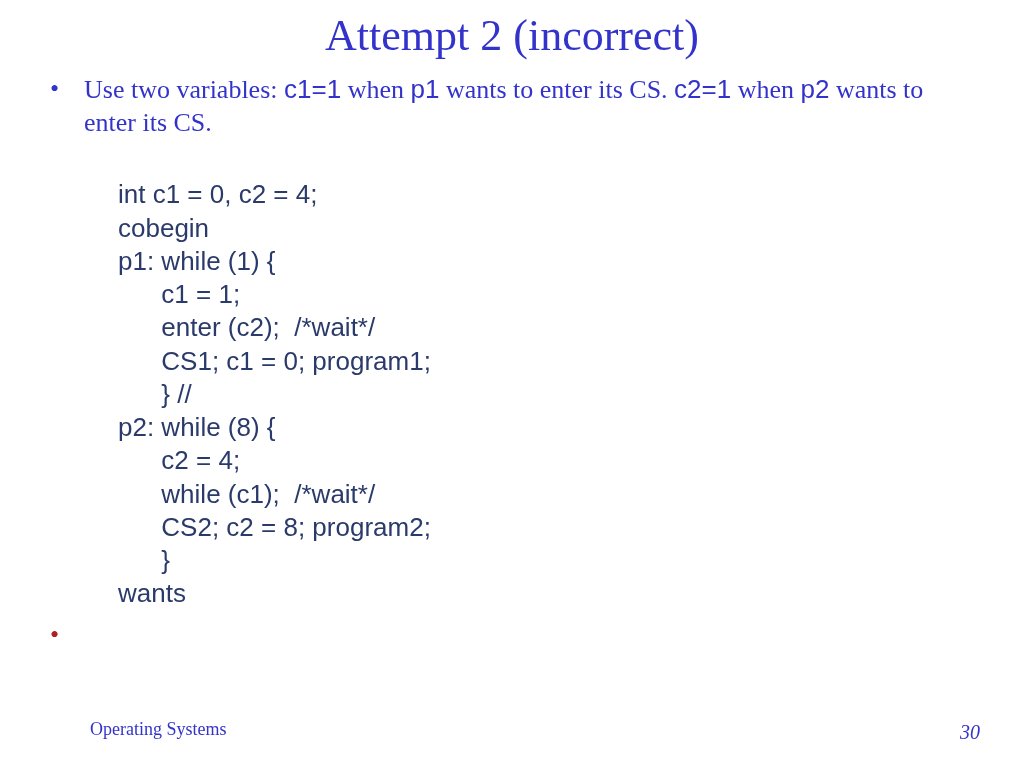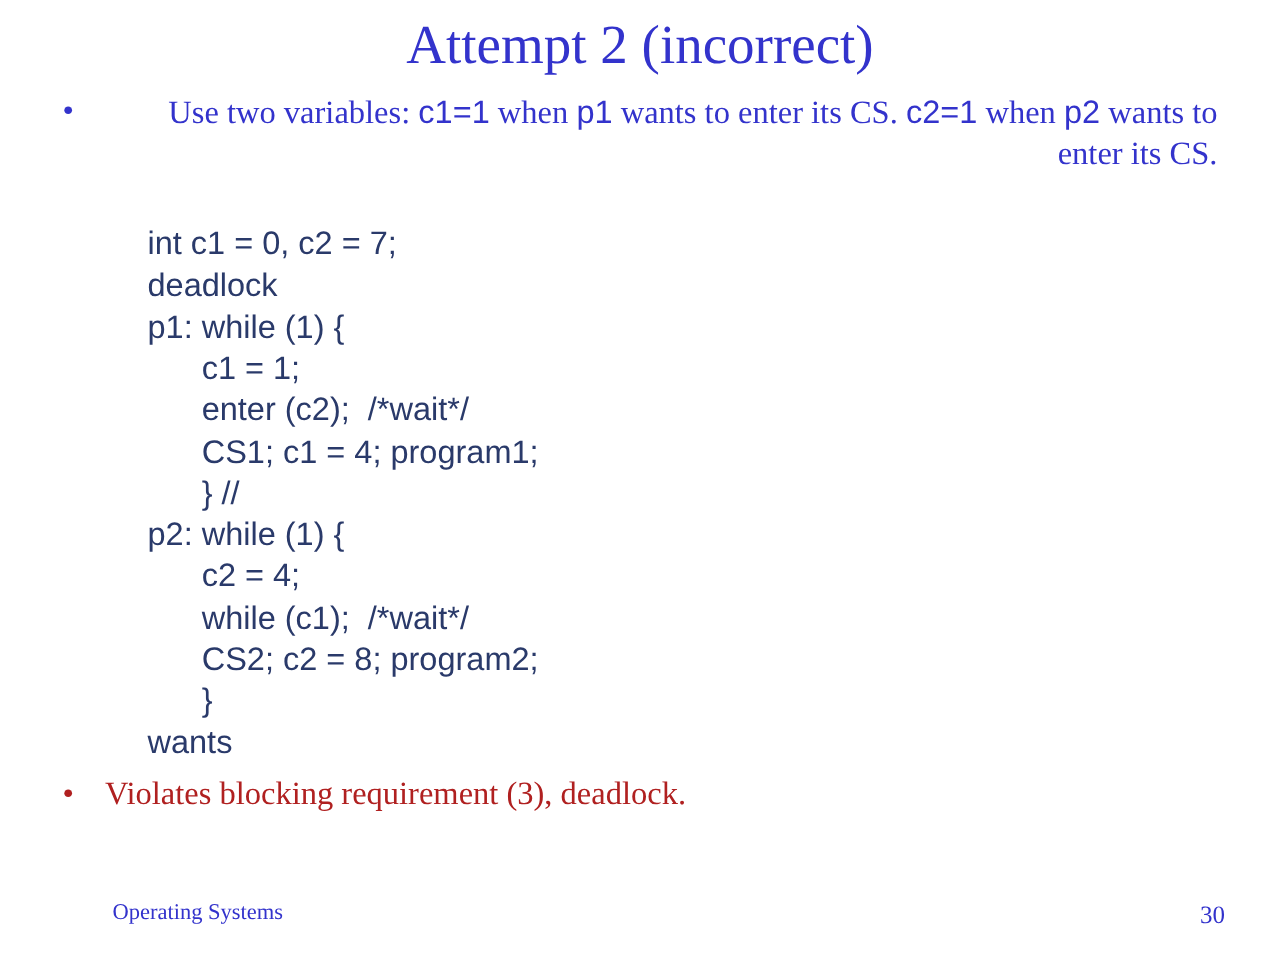--- a/index.html
+++ b/index.html
@@ -30,21 +30,20 @@
     color: #3333cc;
     font-size: 26px;
     width: 34px;
     flex-shrink: 0;
     line-height: 1.25;
   }
   .bullet-text {
     color: #3333cc;
     font-size: 26px;
     line-height: 1.25;
-    text-align: right;
   }
   .bullet-text .mono {
     font-family: Arial, Helvetica, sans-serif;
   }
   .bullet-red .bullet-text, .bullet-red .bullet {
     color: #b02020;
   }
   .code-block {
     font-family: Arial, Helvetica, sans-serif;
     color: #2a3a6a;
@@ -61,52 +60,52 @@
     bottom: 28px;
     color: #3333cc;
     font-size: 18px;
   }
   .footer-right {
     position: absolute;
     right: 44px;
     bottom: 24px;
     color: #3333cc;
     font-size: 20px;
+    font-style: italic;
   }
 </style>
 </head>
 <body>
 
 <div class="title">Attempt 2 (incorrect)</div>
 
 <div class="content">
 
   <div class="bullet-row">
     <div class="bullet">•</div>
     <div class="bullet-text">
       <span>Use two variables: </span><span class="mono">c1=1</span><span> when </span><span class="mono">p1</span><span> wants to enter its CS. </span><span class="mono">c2=1</span><span> when </span><span class="mono">p2</span><span> wants to enter its CS.</span>
     </div>
   </div>
 
   <div class="code-block">
-<span>int c1 = 0, c2 = 7;</span>
-<span>deadlock</span>
+<span>int c1 = 0, c2 = 4;</span>
+<span>cobegin</span>
 <span>p1: while (1) {</span>
 <span>      c1 = 1;</span>
 <span>      enter (c2);  /*wait*/</span>
-<span>      CS1; c1 = 4; program1;</span>
+<span>      CS1; c1 = 0; program1;</span>
 <span>      } //</span>
-<span>p2: while (1) {</span>
+<span>p2: while (8) {</span>
 <span>      c2 = 4;</span>
 <span>      while (c1);  /*wait*/</span>
 <span>      CS2; c2 = 8; program2;</span>
 <span>      }</span>
 <span>wants</span></div>
 
   <div class="bullet-row bullet-red">
     <div class="bullet">•</div>
-    <div class="bullet-text">Violates blocking requirement (3), deadlock.</div>
   </div>
 
 </div>
 
 <div class="footer-left">Operating Systems</div>
 <div class="footer-right">30</div>
 
 </body></html>

